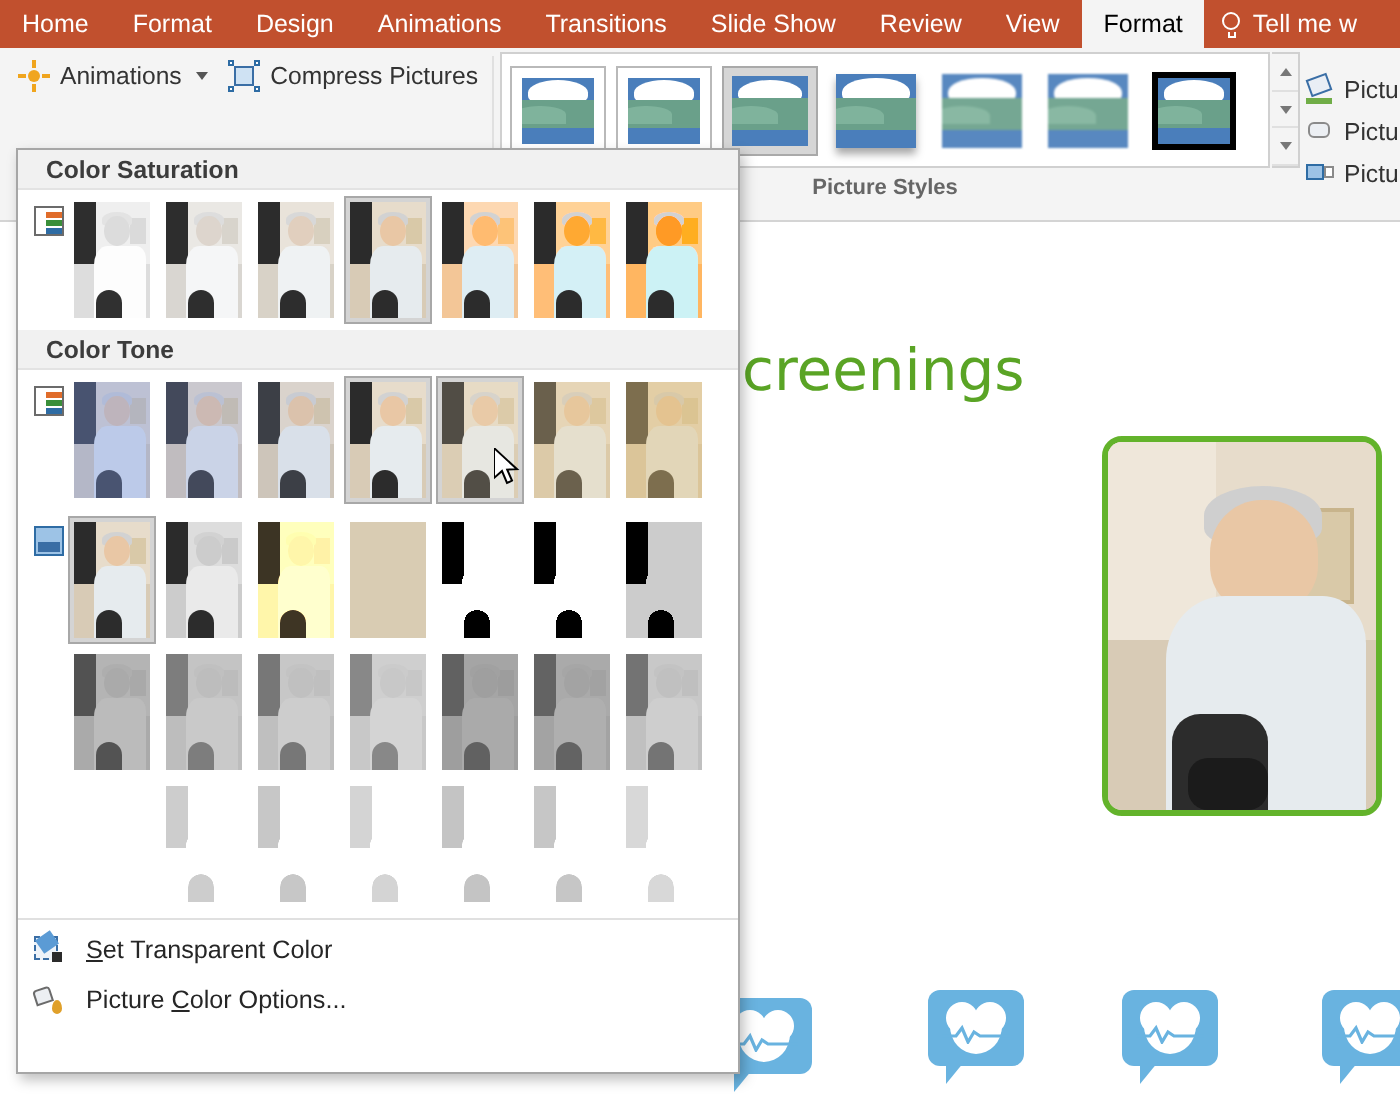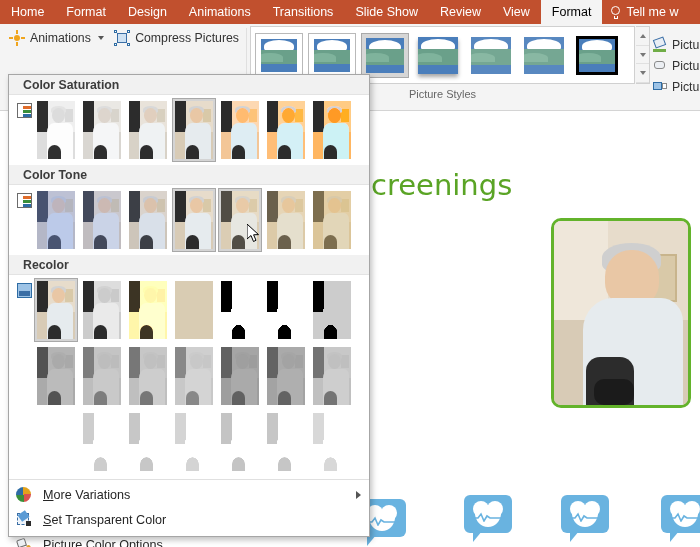--- a/index.html
+++ b/index.html
@@ -73,21 +73,21 @@
   .gthumb.blackframe .art { inset:3px; border:3px solid #000; }
   .gthumb.shadow .art { box-shadow:0 3px 4px rgba(0,0,0,.35); }
   .gthumb.softedge .art { filter:blur(0.4px); opacity:.92; }
 
   .galscroll { position:absolute; left:386px; top:0; width:14px; height:58px; background:#f4f4f4; border:1px solid #d0d0d0; border-left:none; display:flex; flex-direction:column; }
   .galscroll div { flex:1; display:flex; align-items:center; justify-content:center; border-bottom:1px solid #e0e0e0; }
   .ar { width:0;height:0;border-left:3.5px solid transparent;border-right:3.5px solid transparent; }
   .ar.up { border-bottom:4px solid #777; }
   .ar.dn { border-top:4px solid #777; }
 
-  .grouplabel { position:absolute; top:62px; width:385px; text-align:center; font-size:11px; color:#666; }
+  .grouplabel { position:absolute; top:62px; width:385px; text-align:center; font-size:11px; color:#666;font-weight:bold; }
 
   .ribgroup-right { position:absolute; left:652px; top:10px; width:48px; }
   .rrow { display:flex; align-items:center; gap:4px; height:21px; font-size:12.3px; color:#333; white-space:nowrap; overflow:hidden;}
   .ic-pb .pen { position:absolute; left:2px; top:1px; width:11px; height:9px; background:#e9eef5; border:1px solid #3a6ea5; transform:rotate(-20deg); }
   .ic-pb .ul { position:absolute; left:1px; bottom:1px; width:13px; height:3px; background:#70ad47; }
   .ic-pe .sh { position:absolute; left:2px; top:3px; width:11px; height:8px; background:#eceff3; border:1px solid #8a8a8a; border-radius:3px; }
   .ic-pl .pic { position:absolute; left:1px; top:3px; width:9px; height:8px; background:#9dc3e6; border:1px solid #2e6ca4; }
   .ic-pl .bx { position:absolute; right:1px; top:4px; width:5px; height:6px; background:#fff; border:1px solid #8a8a8a; }
 
   .vertdiv { position:absolute; width:1px; background:#e0e0e0; }
@@ -642,21 +642,20 @@
                 <span class="h"></span>
                 <span class="s"></span>
                 <span class="a"></span>
               </span>
               <span class="ov" style="background: rgba(222, 190, 120, 0.46);"></span>
             </span>
           </div>
         </div>
     </div>
 
-    <div class="sectitle">Recolor</div>
     <div class="gridwrap">
       <div class="secticon">
           <span class="si blue">
             <span class="hm"></span>
           </span>
         </div>
       <div>
         <div class="thumbs" id="rec-row-0" style="margin-bottom:4px">
             <div class="tb sel" title="No Recolor">
               <span class="img">
@@ -976,27 +975,20 @@
                 </span>
                 <span class="ov" style="background: rgba(232, 222, 200, 0.62);"></span>
               </span>
             </div>
           </div>
       </div>
     </div>
 
     <div class="menusep"></div>
 
-    <div class="mitem">
-      <span class="mi">
-          <span class="mi-pie" style="position:absolute;left:1px;top:1px;"></span>
-        </span>
-      <span><span class="u">M</span><span>ore Variations</span></span>
-      <span class="sub-arrow"></span>
-    </div>
     <div class="mitem">
       <span class="mi mi-tr">
           <span class="sq"></span>
           <span class="pen"></span>
           <span class="blk"></span>
         </span>
       <span><span class="u">S</span><span>et Transparent Color</span></span>
     </div>
     <div class="mitem">
       <span class="mi mi-po">

